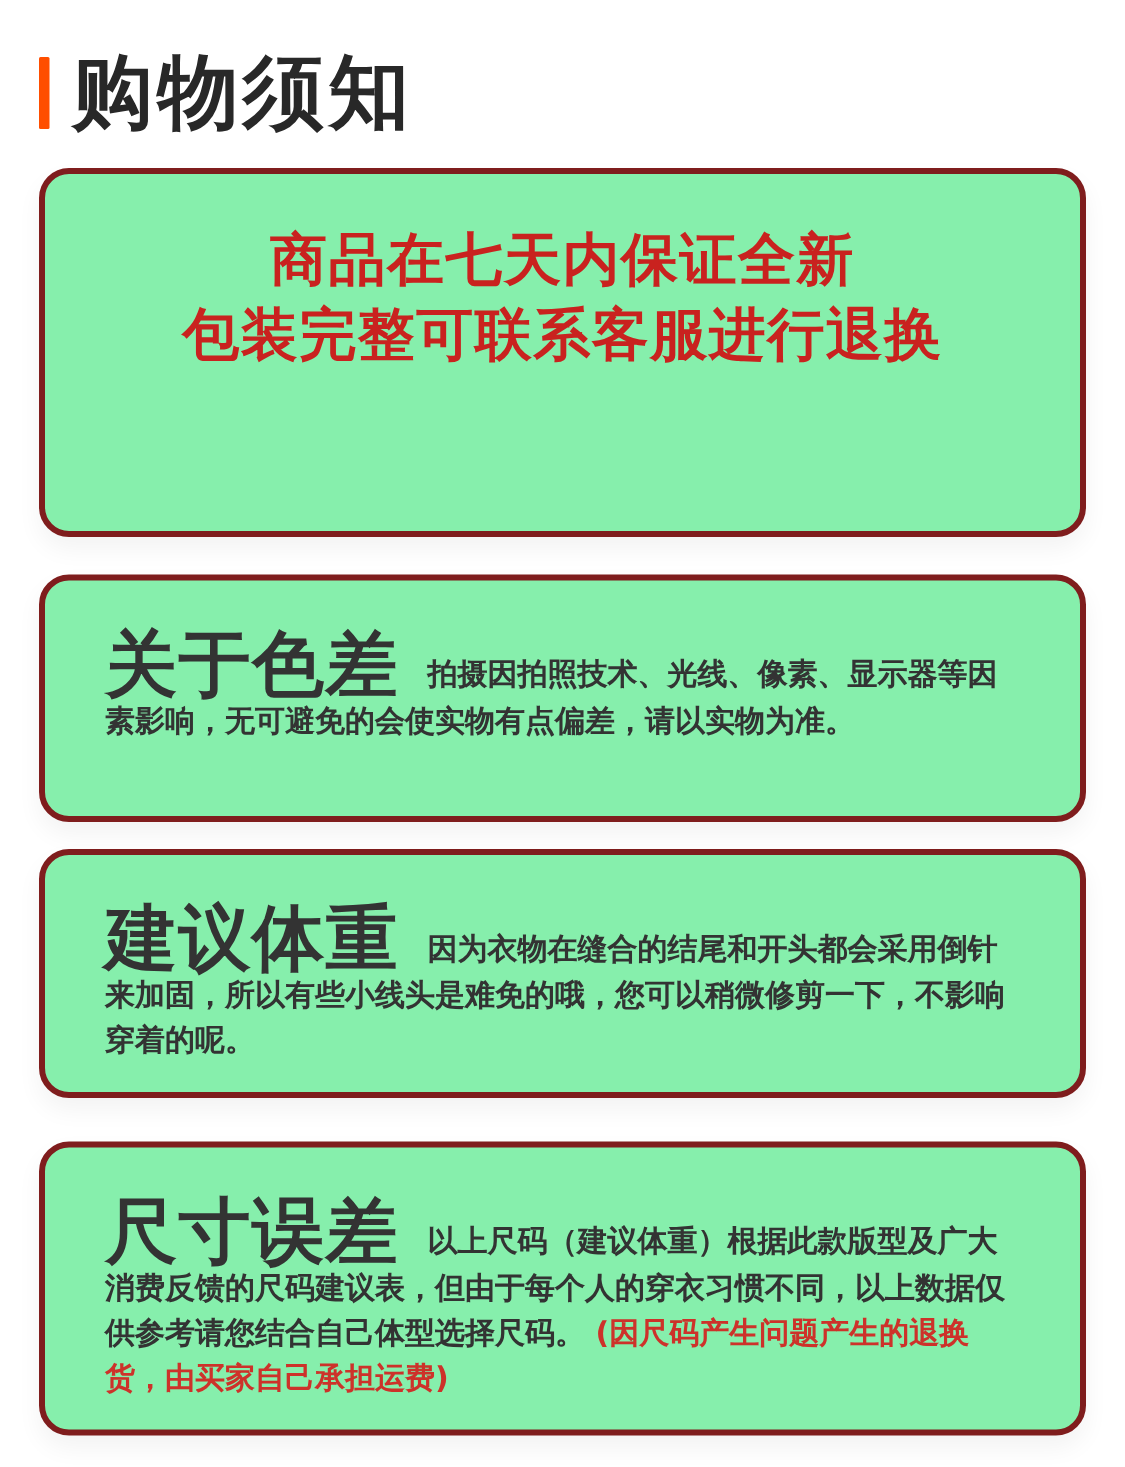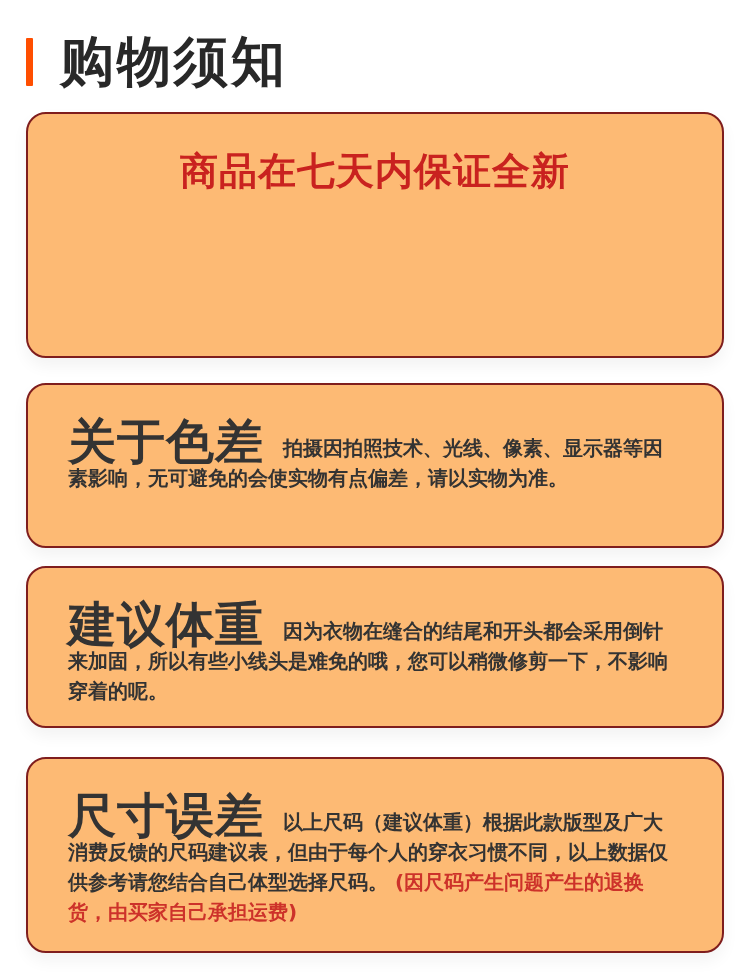--- a/index.html
+++ b/index.html
@@ -25,33 +25,33 @@
   }
   .accent-bar {
     width: 7px;
     height: 48px;
     background: #ff4e00;
     border-radius: 1px;
     margin-right: 15px;
     flex: 0 0 auto;
   }
   .page-title {
-    margin: 12px;
+    margin: 0;
     font-size: 54px;
     line-height: 60px;
     font-weight: 900;
     color: #282828;
     letter-spacing: 3px;
     text-align: center;
   }
   
   .card {
     margin: 0 26px;
-    background: #fdba74;
-    border: 2px solid #7f1d1d;
+    background: #86efac;
+    border: 4px solid #7f1d1d;
     border-radius: 20px;
     box-shadow: 0 8px 16px rgba(0, 0, 0, 0.05);
     box-sizing: border-box;
   }
   
   .notice-card {
     margin-top: 18px;
     min-height: 246px;
     text-align: center;
     padding: 32px 20px 20px;
@@ -102,20 +102,21 @@
 
 <div class="page">
 
   <header class="header">
     <span class="accent-bar"></span>
     <h1 class="page-title">购物须知</h1>
   </header>
 
   <section class="card notice-card">
     <div class="notice-title">商品在七天内保证全新</div>
+    <div class="notice-title">包装完整可联系客服进行退换</div>
   </section>
 
   <section class="card section-card sec-color">
     <p class="section-text">
       <span class="section-heading">关于色差</span>
       <span>拍摄因拍照技术、光线、像素、显示器等因素影响，无可避免的会使实物有点偏差，请以实物为准。</span>
     </p>
   </section>
 
   <section class="card section-card sec-thread">

